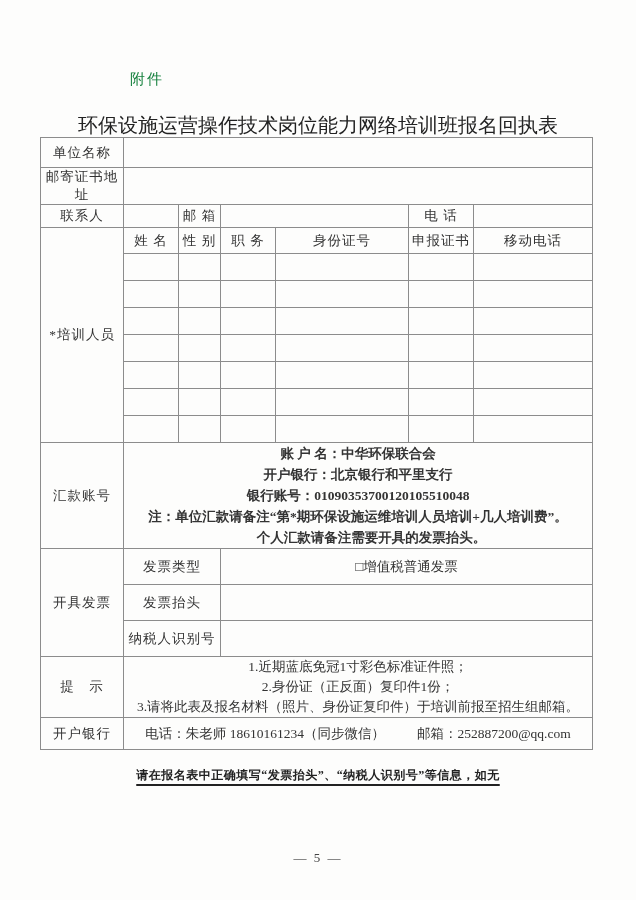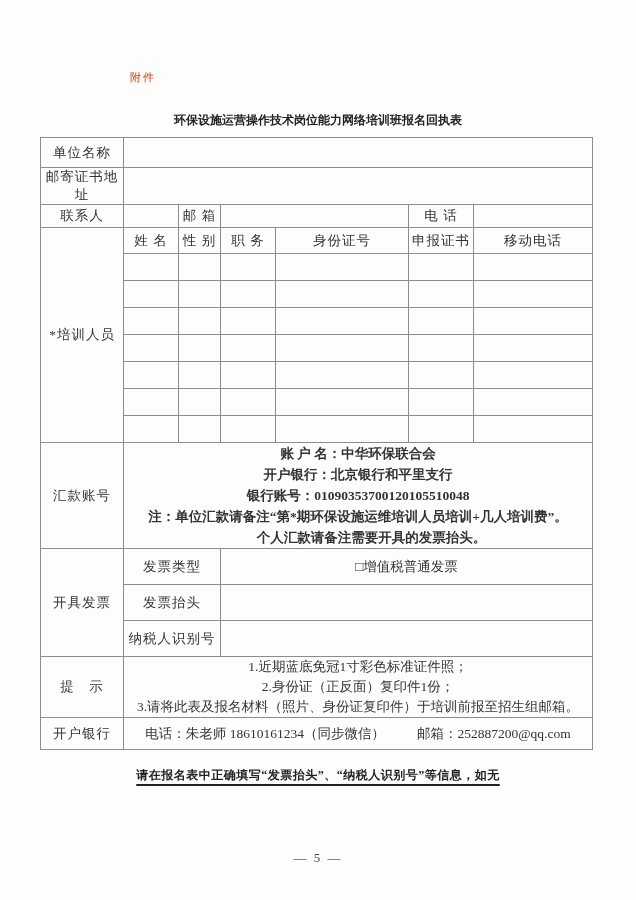--- a/index.html
+++ b/index.html
@@ -6,25 +6,25 @@
   .page{
     position:relative;
     width:636px;height:900px;
     background:#fdfdfc;
     font-family:"Liberation Serif","DejaVu Serif",serif;
     color:#2e2e2e;
     overflow:hidden;
   }
   .attachment{
     position:absolute;top:70px;left:90px;
-    font-size:11px;letter-spacing:2px;color:#c2410c;padding-left:40px;
+    font-size:15px;letter-spacing:2px;color:#15803d;padding-left:40px;
   }
   .title{
     position:absolute;top:112px;left:0;width:100%;
-    text-align:center;font-size:12px;font-weight:bold;color:#222;
+    text-align:center;font-size:20px;font-weight:normal;color:#222;
   }
   table.form{
     position:absolute;top:137px;left:40px;
     width:552px;border-collapse:collapse;table-layout:fixed;
   }
   table.form td{
     border:1px solid #8c8c8c;
     font-size:13.5px;
     text-align:center;
     vertical-align:middle;

